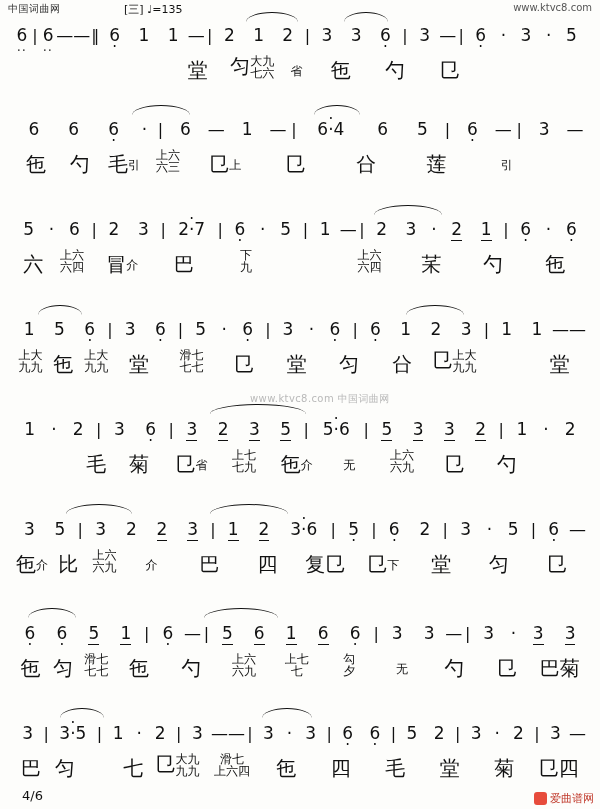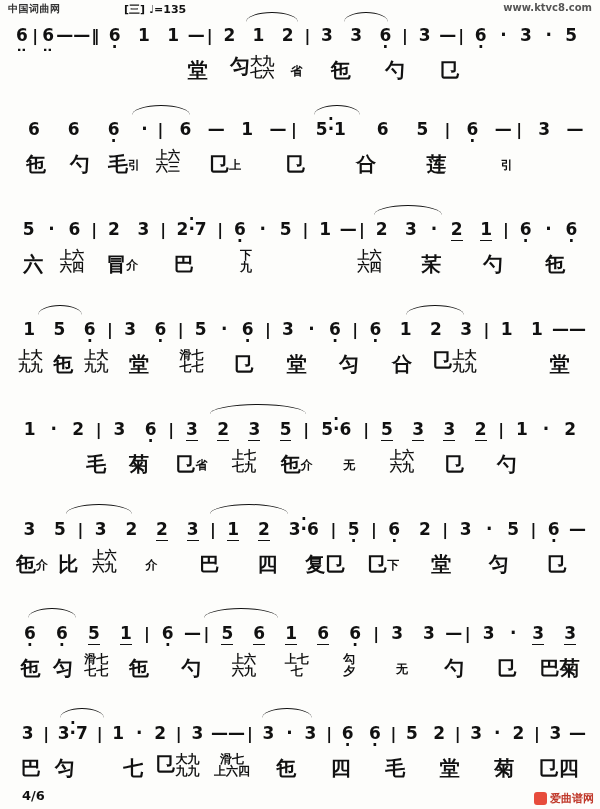--- a/index.html
+++ b/index.html
@@ -12,21 +12,20 @@
     height: 809px;
     position: relative;
     font-family: "Liberation Serif", serif;
     color: #111;
     overflow: hidden;
   }
   .page {
     position: absolute;
     inset: 0;
     background: #fdfdfb;
-    font-weight: bold;
   }
   
   .hdr-left {
     position: absolute;
     left: 8px; top: 2px;
     font-size: 10px;
     color: #333;
     font-family: "DejaVu Sans", sans-serif;
     letter-spacing: 0.5px;
   }
@@ -237,21 +236,21 @@
         <div class="cell"><span class="num">6</span></div>
         <div class="cell"><span class="num">6</span></div>
         <div class="cell"><span class="num dotd">6</span></div>
         <div class="cell narrow">·</div>
         <div class="cell bar">|</div>
         <div class="cell"><span class="num">6</span></div>
         <div class="cell narrow">—</div>
         <div class="cell"><span class="num">1</span></div>
         <div class="cell narrow">—</div>
         <div class="cell bar">|</div>
-        <div class="cell wide"><span class="num dotu">5·1</span></div>
+        <div class="cell wide"><span class="num dotu">6·4</span></div>
         <div class="cell"><span class="num">6</span></div>
         <div class="cell"><span class="num">5</span></div>
         <div class="cell bar">|</div>
         <div class="cell"><span class="num dotd">6</span></div>
         <div class="cell narrow">—</div>
         <div class="cell bar">|</div>
         <div class="cell"><span class="num">3</span></div>
         <div class="cell narrow">—</div>
       </div>
       <div class="slur" style="left:118px; width:58px; top:-7px;"></div>
@@ -370,20 +369,21 @@
         <div class="cell wide"><span class="tabglyph">匀</span></div>
         <div class="cell wide"><span class="tabglyph">㕣</span></div>
         <div class="cell wide"><span class="tabglyph">㔾</span><span class="tabsmall">上大
 九九</span></div>
         <div class="cell wide"><span class="tabglyph">𢎛</span></div>
         <div class="cell wide"><span class="tabglyph">堂</span></div>
       </div>
     </div>
   </div>
 
+  <div class="watermark" style="left:250px; top:392px;">www.ktvc8.com 中国词曲网</div>
 
   <div class="system" style="top:412px;">
     <div class="jianpu-row" style="top:0;">
       <div class="cells">
         <div class="cell"><span class="num">1</span></div>
         <div class="cell narrow">·</div>
         <div class="cell"><span class="num">2</span></div>
         <div class="cell bar">|</div>
         <div class="cell"><span class="num">3</span></div>
         <div class="cell"><span class="num dotd">6</span></div>
@@ -523,21 +523,21 @@
         <div class="cell wide"><span class="tabglyph">巴</span><span class="tabglyph">菊</span></div>
       </div>
     </div>
   </div>
 
   <div class="system" style="top:716px;">
     <div class="jianpu-row" style="top:0;">
       <div class="cells">
         <div class="cell"><span class="num">3</span></div>
         <div class="cell bar">|</div>
-        <div class="cell wide"><span class="num dotu">3·7</span></div>
+        <div class="cell wide"><span class="num dotu">3·5</span></div>
         <div class="cell bar">|</div>
         <div class="cell"><span class="num">1</span></div>
         <div class="cell narrow">·</div>
         <div class="cell"><span class="num">2</span></div>
         <div class="cell bar">|</div>
         <div class="cell"><span class="num">3</span></div>
         <div class="cell narrow">—</div>
         <div class="cell narrow">—</div>
         <div class="cell bar">|</div>
         <div class="cell"><span class="num">3</span></div>

